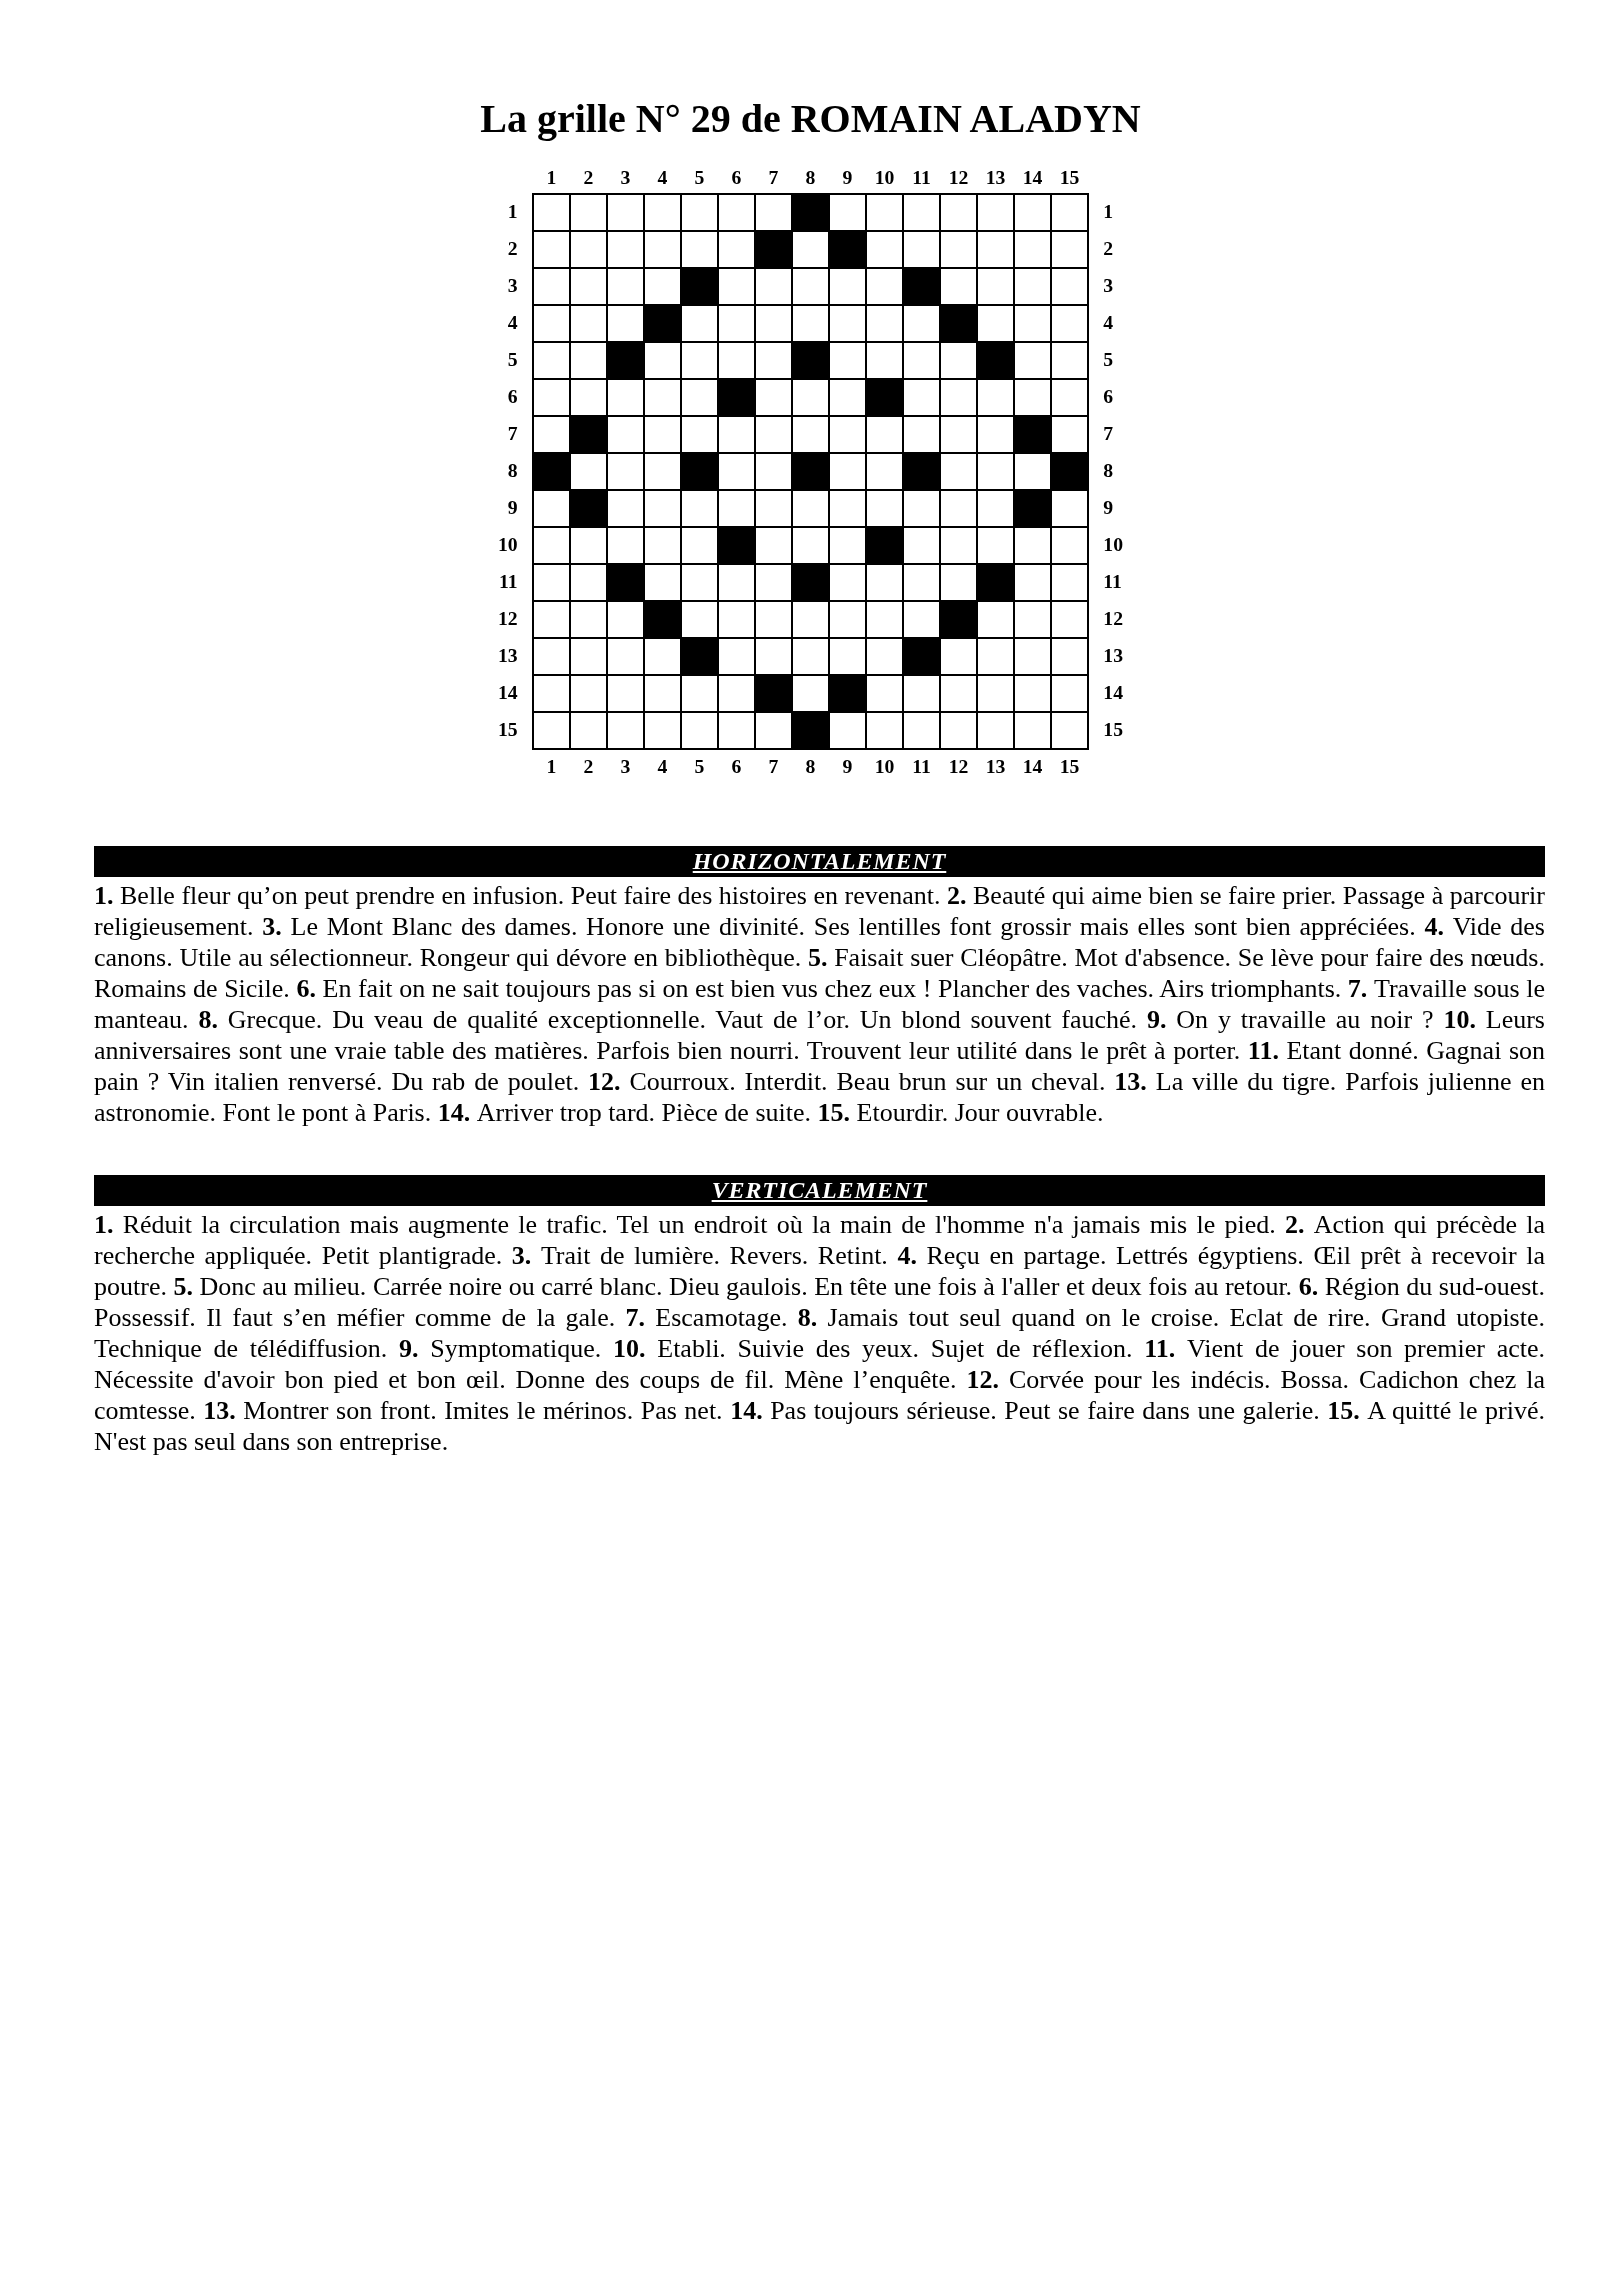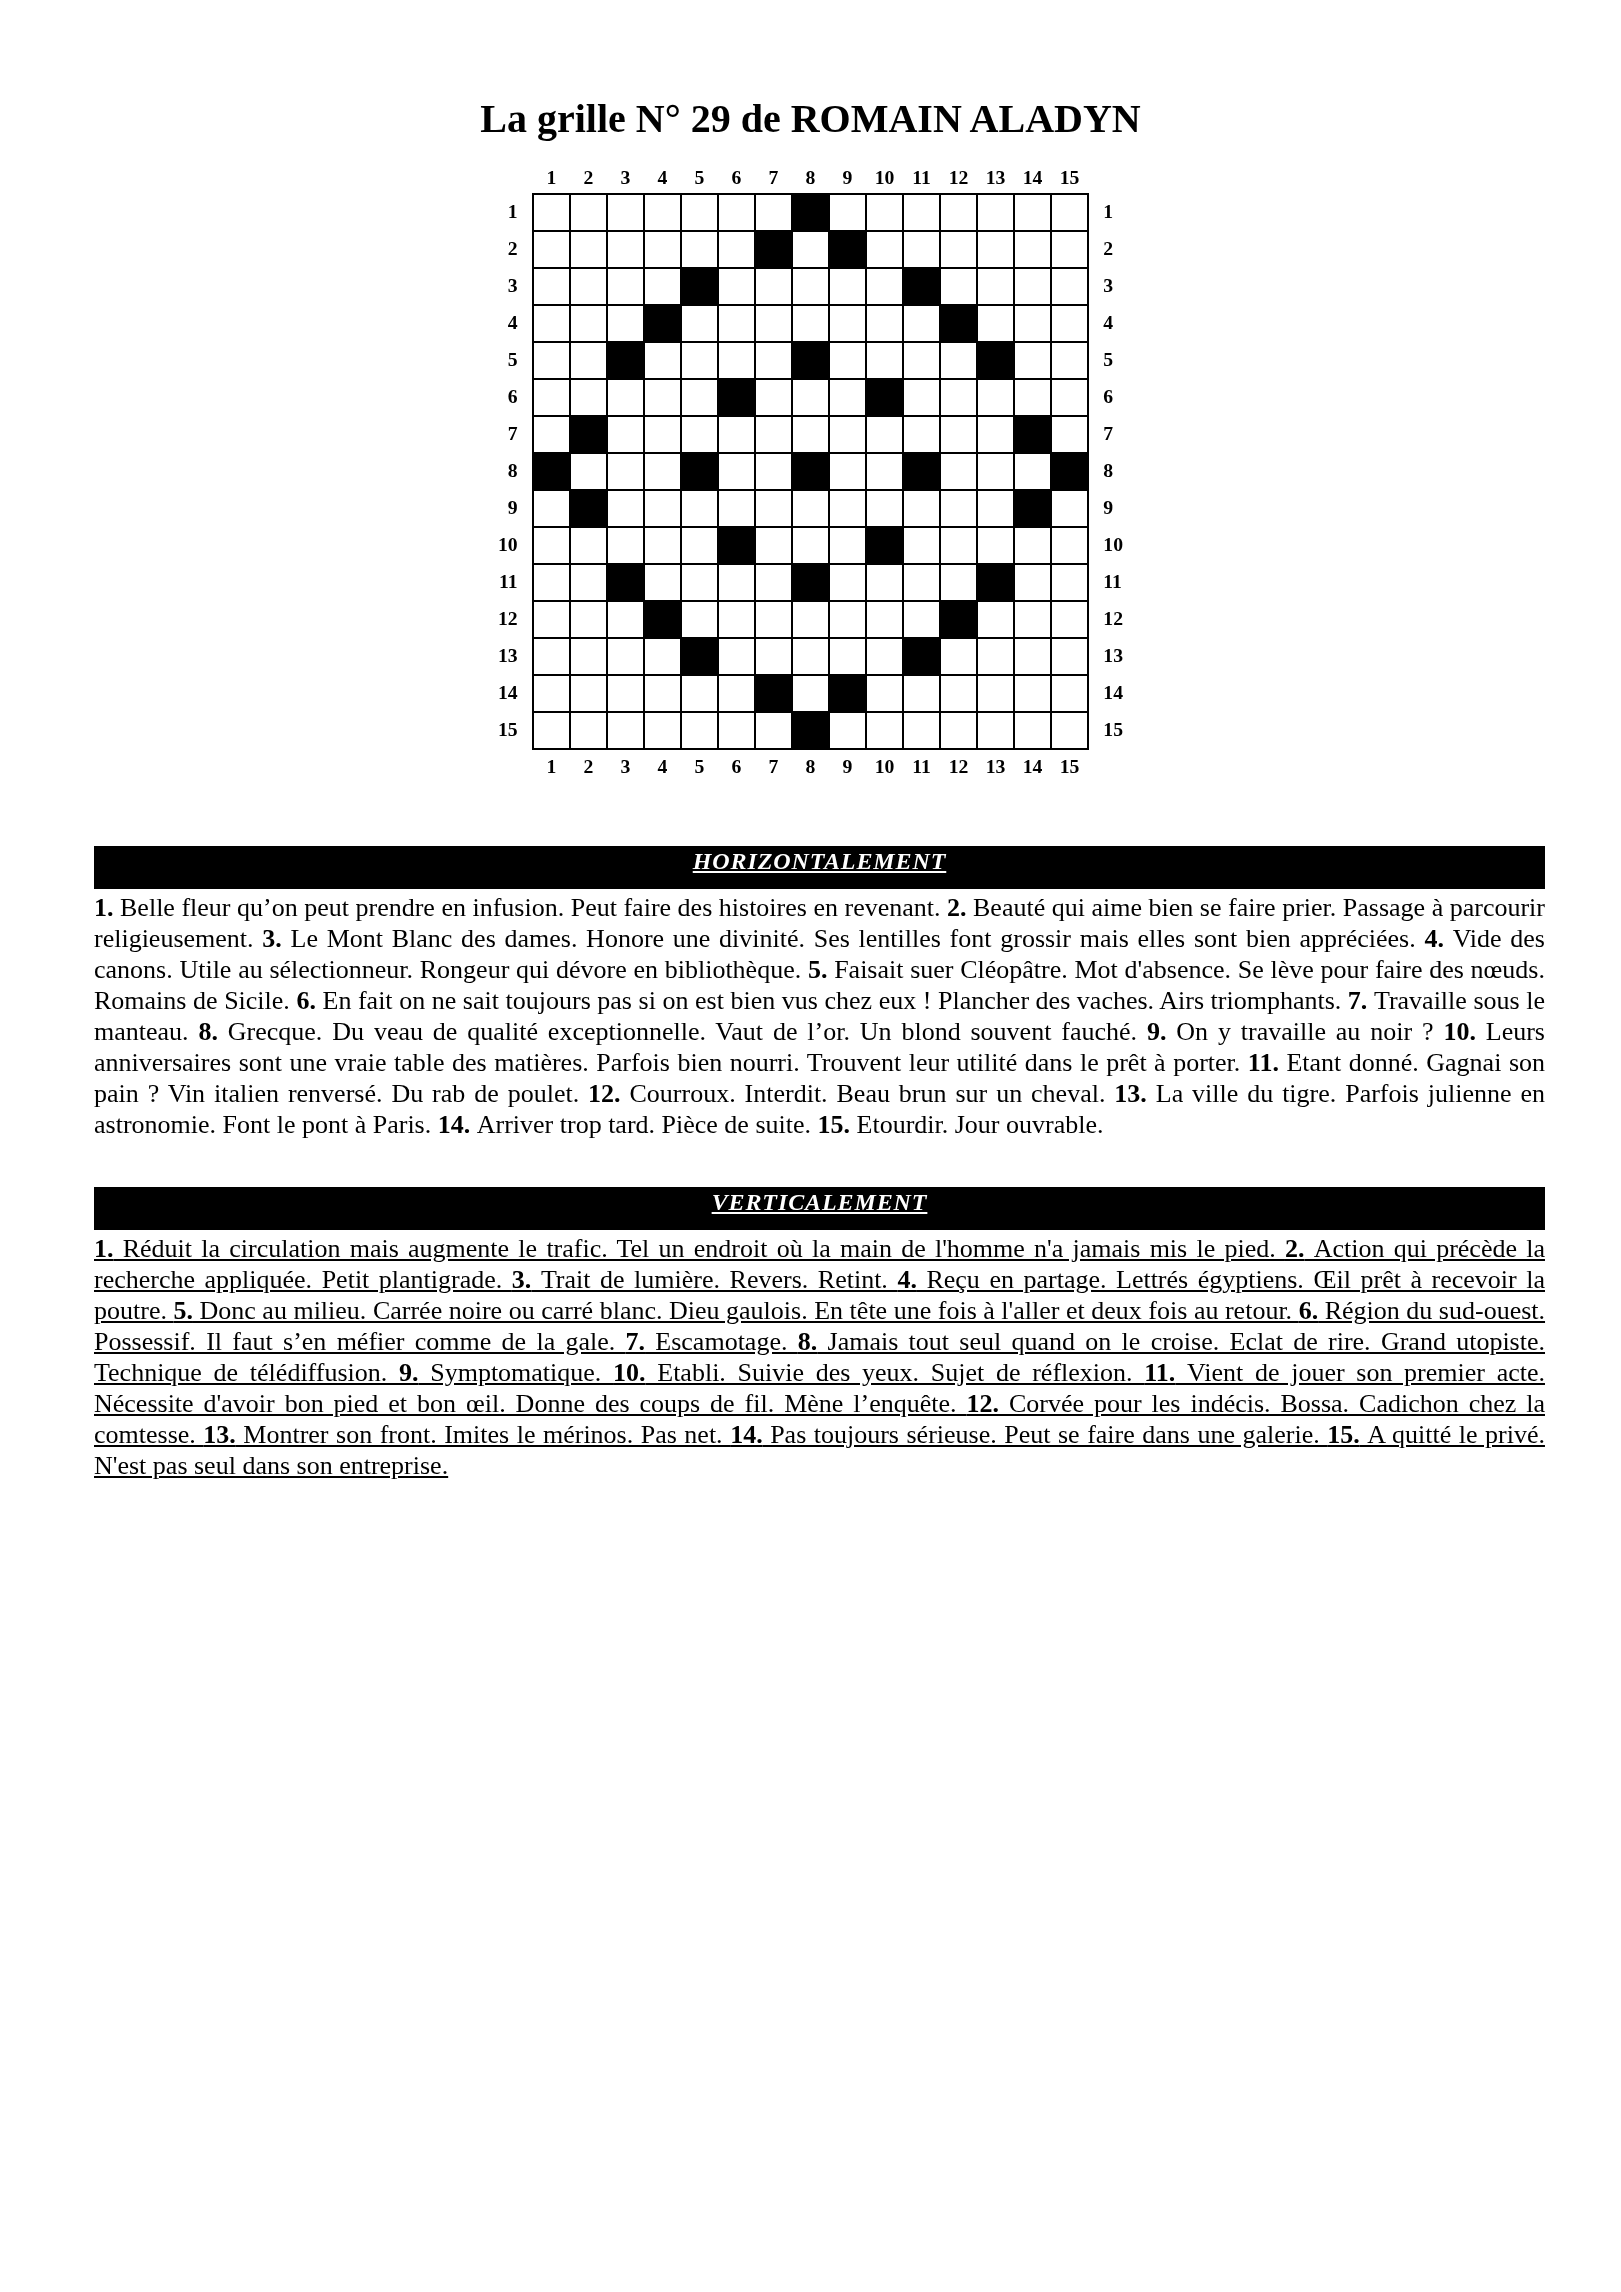--- a/index.html
+++ b/index.html
@@ -75,25 +75,25 @@
     border: 0.9px solid #000;
     background: #ffffff;
   }
   .cell.black { background: #000000; }
   
   .section {
     margin-left: 94px;
     margin-right: 76px;
   }
   .section.horizontal { margin-top: 66px; }
-  .section.vertical   { margin-top: 47px; text-decoration: underline; }
+  .section.vertical   { margin-top: 47px; }
   .section-bar {
     background: #000000;
     color: #ffffff;
-    height: 43px;
+    height: 31px;
     line-height: 31px;
     text-align: center;
     font-weight: bold;
     font-style: italic;
     font-size: 24px;
     letter-spacing: 0.9px;
     text-decoration: underline;
     font-family: "Liberation Serif", serif;
   }
   .clues {

